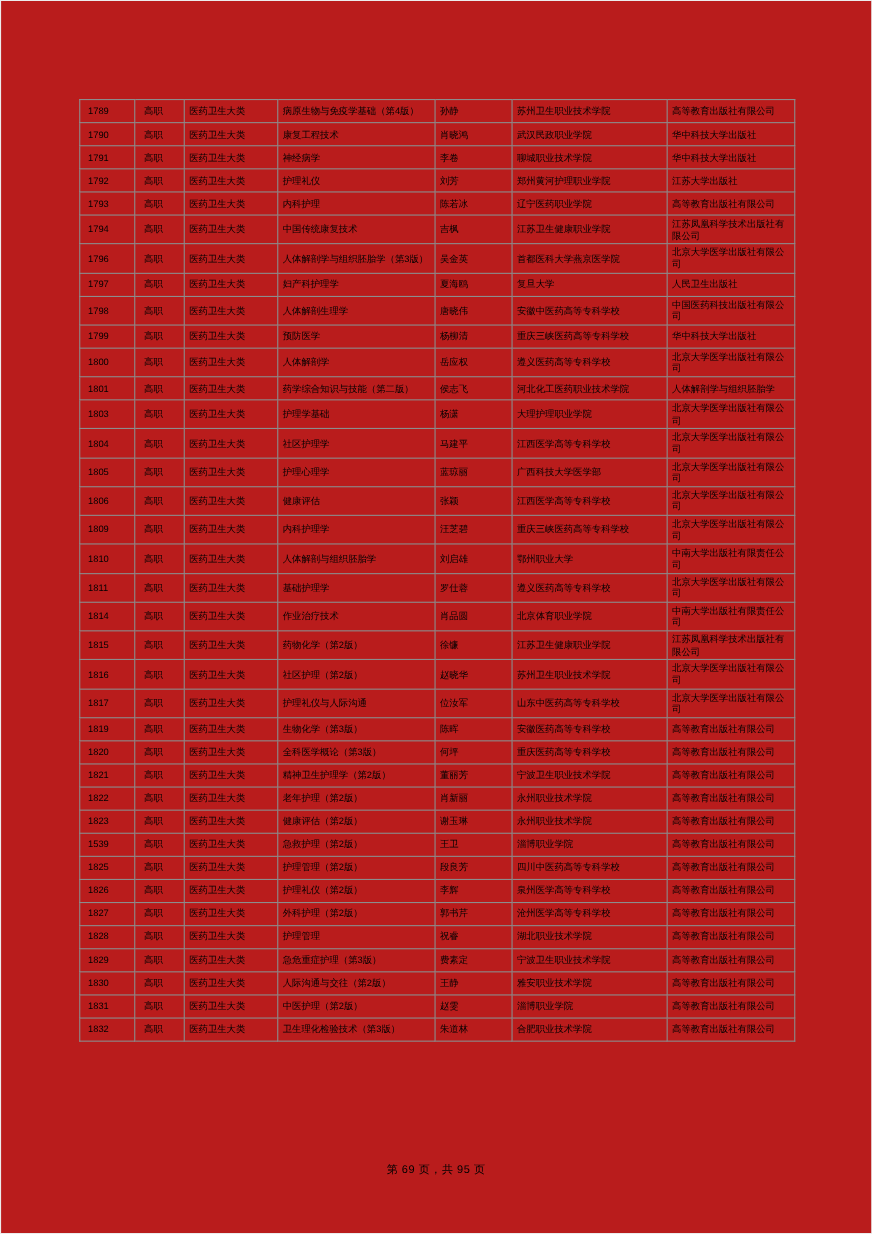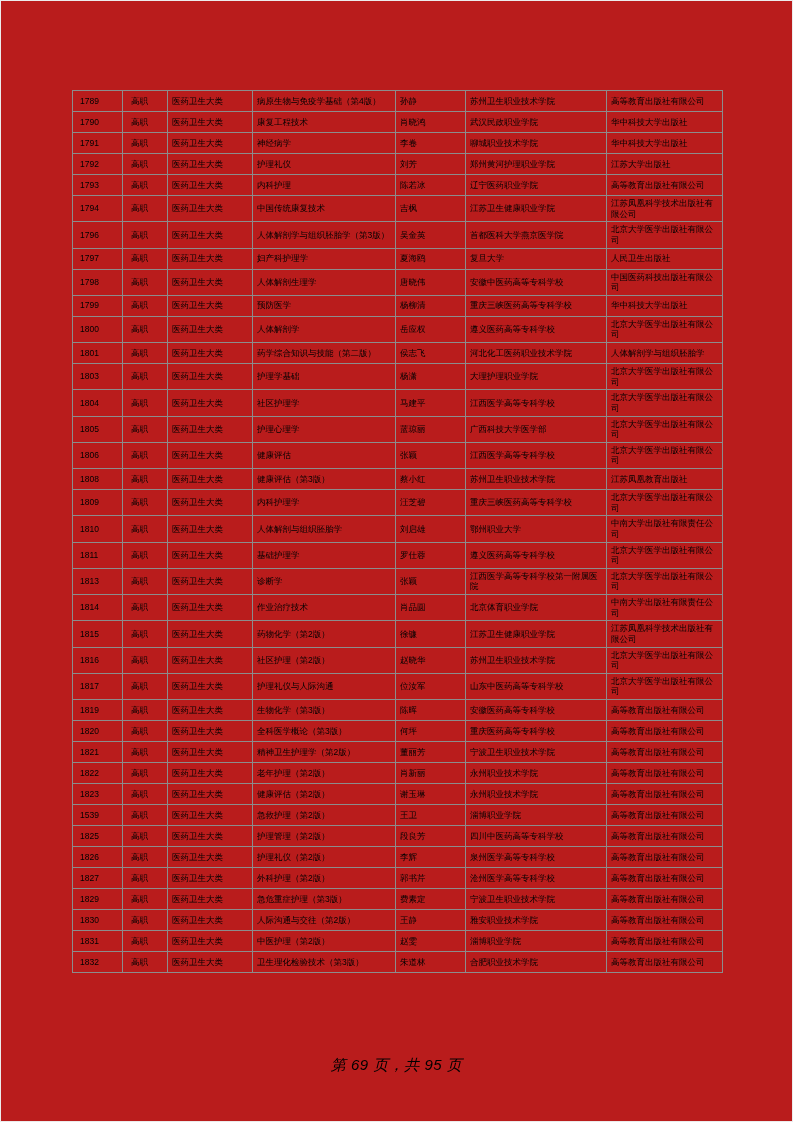--- a/index.html
+++ b/index.html
@@ -27,23 +27,22 @@
     vertical-align:middle;
     word-break:break-all;
     height:16px;
     color:#000;
   }
   .doc-table td.c-id{padding-left:7px;}
   .doc-table td.c-level{padding-left:8px;}
   .footer{
     position:absolute;left:0;right:0;top:1056px;
     text-align:center;
-    font-size:15px;
+    font-size:10px;
     letter-spacing:.5px;
-    font-style:italic;
   }
 </style>
 </head>
 <body>
 
 <div class="page">
   <table class="doc-table">
     <colgroup>
       <col style="width:50px">
       <col style="width:45px">
@@ -192,29 +191,20 @@
         <tr>
           <td class="c-id">1806</td>
           <td class="c-level">高职</td>
           <td class="c-category">医药卫生大类</td>
           <td class="c-title">健康评估</td>
           <td class="c-author">张颖</td>
           <td class="c-school">江西医学高等专科学校</td>
           <td class="c-publisher">北京大学医学出版社有限公司</td>
         </tr>
         <tr>
-          <td class="c-id">1808</td>
-          <td class="c-level">高职</td>
-          <td class="c-category">医药卫生大类</td>
-          <td class="c-title">健康评估（第3版）</td>
-          <td class="c-author">蔡小红</td>
-          <td class="c-school">苏州卫生职业技术学院</td>
-          <td class="c-publisher">江苏凤凰教育出版社</td>
-        </tr>
-        <tr>
           <td class="c-id">1809</td>
           <td class="c-level">高职</td>
           <td class="c-category">医药卫生大类</td>
           <td class="c-title">内科护理学</td>
           <td class="c-author">汪芝碧</td>
           <td class="c-school">重庆三峡医药高等专科学校</td>
           <td class="c-publisher">北京大学医学出版社有限公司</td>
         </tr>
         <tr>
           <td class="c-id">1810</td>
@@ -228,29 +218,20 @@
         <tr>
           <td class="c-id">1811</td>
           <td class="c-level">高职</td>
           <td class="c-category">医药卫生大类</td>
           <td class="c-title">基础护理学</td>
           <td class="c-author">罗仕蓉</td>
           <td class="c-school">遵义医药高等专科学校</td>
           <td class="c-publisher">北京大学医学出版社有限公司</td>
         </tr>
         <tr>
-          <td class="c-id">1813</td>
-          <td class="c-level">高职</td>
-          <td class="c-category">医药卫生大类</td>
-          <td class="c-title">诊断学</td>
-          <td class="c-author">张颖</td>
-          <td class="c-school">江西医学高等专科学校第一附属医院</td>
-          <td class="c-publisher">北京大学医学出版社有限公司</td>
-        </tr>
-        <tr>
           <td class="c-id">1814</td>
           <td class="c-level">高职</td>
           <td class="c-category">医药卫生大类</td>
           <td class="c-title">作业治疗技术</td>
           <td class="c-author">肖品圆</td>
           <td class="c-school">北京体育职业学院</td>
           <td class="c-publisher">中南大学出版社有限责任公司</td>
         </tr>
         <tr>
           <td class="c-id">1815</td>
@@ -351,20 +332,29 @@
           <td class="c-school">泉州医学高等专科学校</td>
           <td class="c-publisher">高等教育出版社有限公司</td>
         </tr>
         <tr>
           <td class="c-id">1827</td>
           <td class="c-level">高职</td>
           <td class="c-category">医药卫生大类</td>
           <td class="c-title">外科护理（第2版）</td>
           <td class="c-author">郭书芹</td>
           <td class="c-school">沧州医学高等专科学校</td>
+          <td class="c-publisher">高等教育出版社有限公司</td>
+        </tr>
+        <tr>
+          <td class="c-id">1828</td>
+          <td class="c-level">高职</td>
+          <td class="c-category">医药卫生大类</td>
+          <td class="c-title">护理管理</td>
+          <td class="c-author">祝睿</td>
+          <td class="c-school">湖北职业技术学院</td>
           <td class="c-publisher">高等教育出版社有限公司</td>
         </tr>
         <tr>
           <td class="c-id">1829</td>
           <td class="c-level">高职</td>
           <td class="c-category">医药卫生大类</td>
           <td class="c-title">急危重症护理（第3版）</td>
           <td class="c-author">费素定</td>
           <td class="c-school">宁波卫生职业技术学院</td>
           <td class="c-publisher">高等教育出版社有限公司</td>

